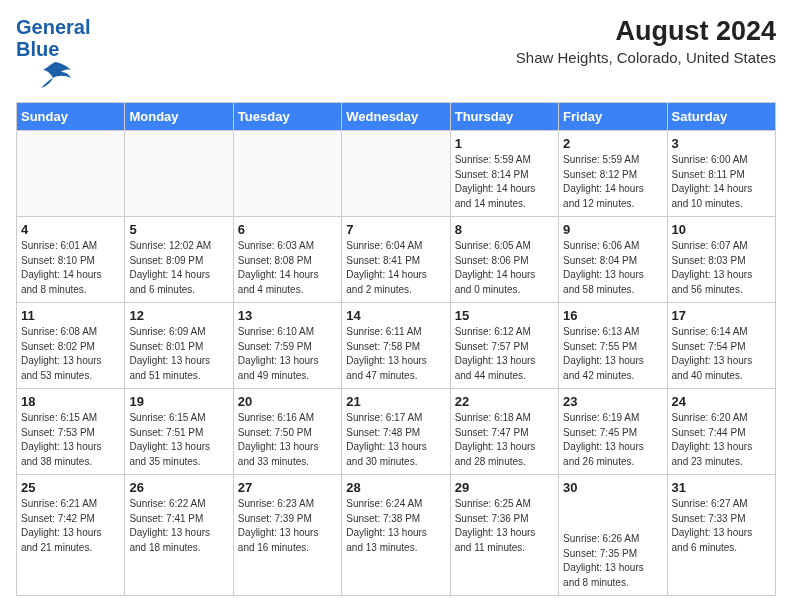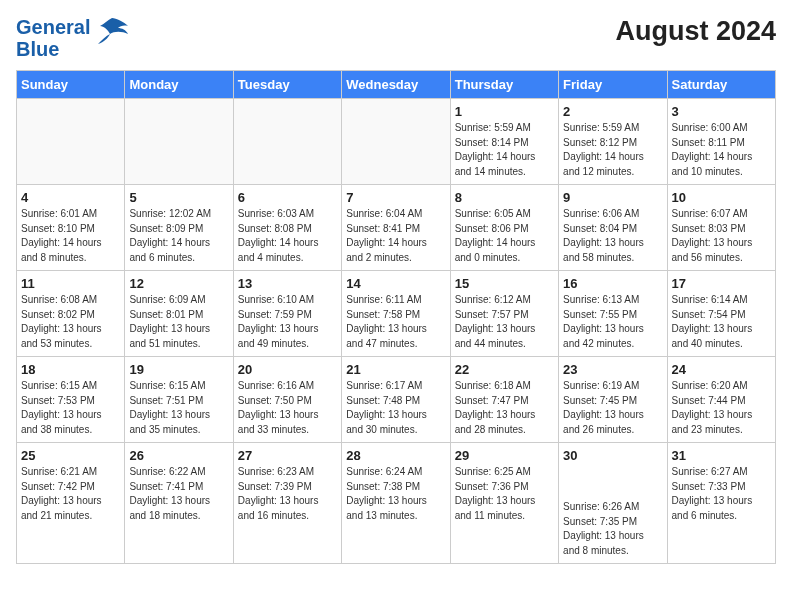--- a/index.html
+++ b/index.html
@@ -11,21 +11,22 @@
       padding: 16px;
     }
     .header-section {
       display: flex;
       justify-content: space-between;
       align-items: flex-start;
       margin-bottom: 10px;
     }
     .logo {
       display: flex;
-      align-items: flex-start;
+      align-items: center;
+      flex-direction: column;
     }
     .title-block {
       text-align: right;
     }
     .month-title {
       font-size: 27px;
       font-weight: bold;
       color: #222;
     }
     .location-title {
@@ -79,20 +80,21 @@
       <div style="font-size:20px;font-weight:bold;color:#1a5fa8;line-height:1.1;">General</div>
       <div style="font-size:20px;font-weight:bold;color:#1a5fa8;line-height:1.1;">Blue</div>
     </div>
     <svg width="36" height="32" viewBox="0 0 36 32" style="margin-left:4px;">
       <path d="M18 2 C22 2 30 6 34 10 C30 9 26 10 24 12 C28 12 32 14 34 18 C28 15 20 15 16 18 C14 14 10 10 6 10 C10 8 14 4 18 2Z" fill="#1a5fa8"></path>
       <path d="M16 18 C14 22 10 26 4 28 C8 24 12 20 16 18Z" fill="#1a5fa8"></path>
     </svg>
   </div>
   <div class="title-block">
     <div class="month-title">August 2024</div>
+    <div class="location-title">Shaw Heights, Colorado, United States</div>
   </div>
 </div>
 
 <table class="calendar">
   <thead>
     <tr>
     <th>Sunday</th>
         <th>Monday</th>
         <th>Tuesday</th>
         <th>Wednesday</th>

